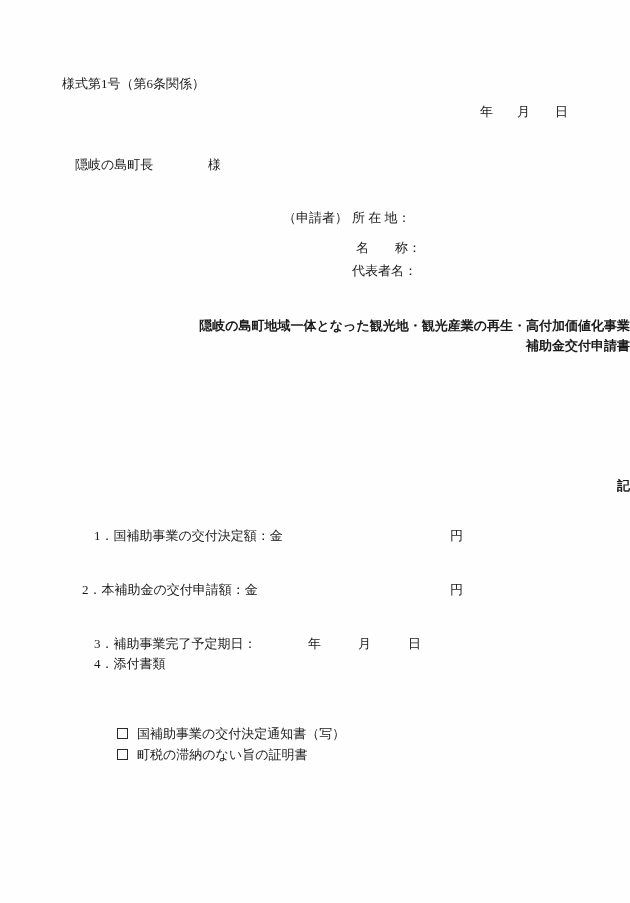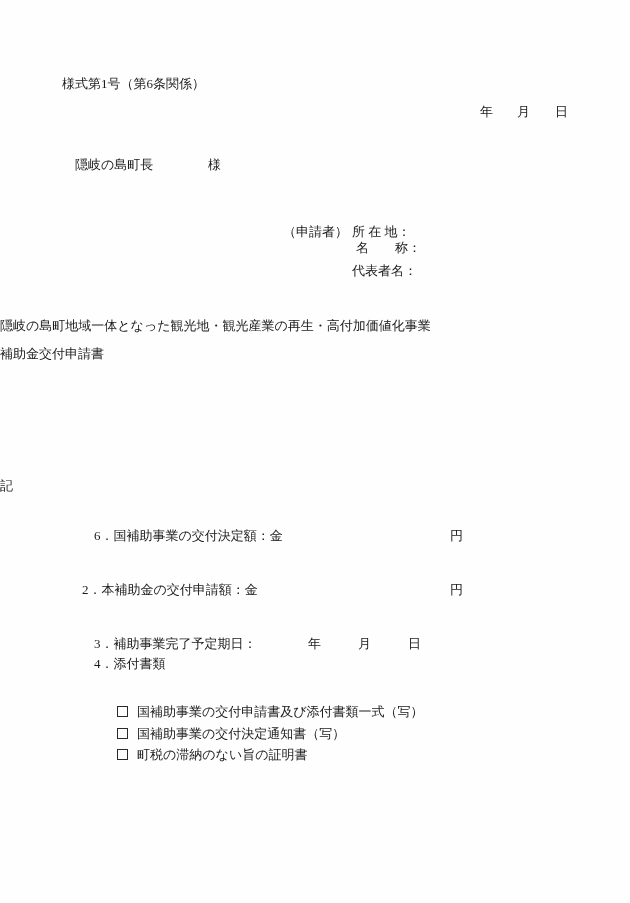--- a/index.html
+++ b/index.html
@@ -24,22 +24,23 @@
     white-space: pre;
     line-height: 16px;
   }
   .abs {
     position: absolute;
     top: 0;
     white-space: pre;
     text-align: center;
   }
   .center {
-    text-align: left;
+    text-align: right;
     white-space: normal;
+    font-weight: bold;
   }
   .para {
     position: absolute;
     left: 63px;
     width: 506px;
     line-height: 28px;
     text-indent: 13px;
     text-align: justify;
   }
   .checkbox {
@@ -64,64 +65,60 @@
     <span class="abs" style="left:480px">年</span>
     <span class="abs" style="left:517px">月</span>
     <span class="abs" style="left:555px">日</span>
   </div>
 
   <div class="line" style="top:157px">
     <span class="abs" style="left:75px">隠岐の島町長</span>
     <span class="abs" style="left:208px">様</span>
   </div>
 
-  <div class="line" style="top:224px">
+  <div class="line" style="top:210px">
     <span class="abs" style="left:283px">（申請者）</span>
     <span class="abs" style="left:352px">所 在 地：</span>
   </div>
 
   <div class="line" style="top:240px">
     <span class="abs" style="left:356px">名　　称：</span>
   </div>
 
   <div class="line" style="top:263px">
     <span class="abs" style="left:352px">代表者名：</span>
   </div>
 
   <div class="line center" style="top:318px">隠岐の島町地域一体となった観光地・観光産業の再生・高付加価値化事業</div>
-  <div class="line center" style="top:346px">補助金交付申請書</div>
+  <div class="line center" style="top:338px">補助金交付申請書</div>
 
 
   <div class="line center" style="top:478px">記</div>
 
   <div class="line" style="top:528px">
-    <span class="abs" style="left:94px">6．国補助事業の交付決定額：金</span>
+    <span class="abs" style="left:94px">1．国補助事業の交付決定額：金</span>
     <span class="abs" style="left:450px">円</span>
   </div>
 
   <div class="line" style="top:582px">
     <span class="abs" style="left:82px">2．本補助金の交付申請額：金</span>
     <span class="abs" style="left:450px">円</span>
   </div>
 
   <div class="line" style="top:636px">
     <span class="abs" style="left:94px">3．補助事業完了予定期日：</span>
     <span class="abs" style="left:308px">年</span>
     <span class="abs" style="left:358px">月</span>
     <span class="abs" style="left:408px">日</span>
   </div>
 
   <div class="line" style="top:656px">
     <span class="abs" style="left:94px">4．添付書類</span>
   </div>
 
-  <div class="line" style="top:704px">
-    <span class="checkbox" style="left:117px; top:2px"></span>
-    <span class="abs" style="left:137px">国補助事業の交付申請書及び添付書類一式（写）</span>
-  </div>
   <div class="line" style="top:747px">
     <span class="checkbox" style="left:117px; top:2px"></span>
     <span class="abs" style="left:137px">町税の滞納のない旨の証明書</span>
   </div>
   <div class="line" style="top:726px">
     <span class="checkbox" style="left:117px; top:2px"></span>
     <span class="abs" style="left:137px">国補助事業の交付決定通知書（写）</span>
   </div>
 
 </div>

